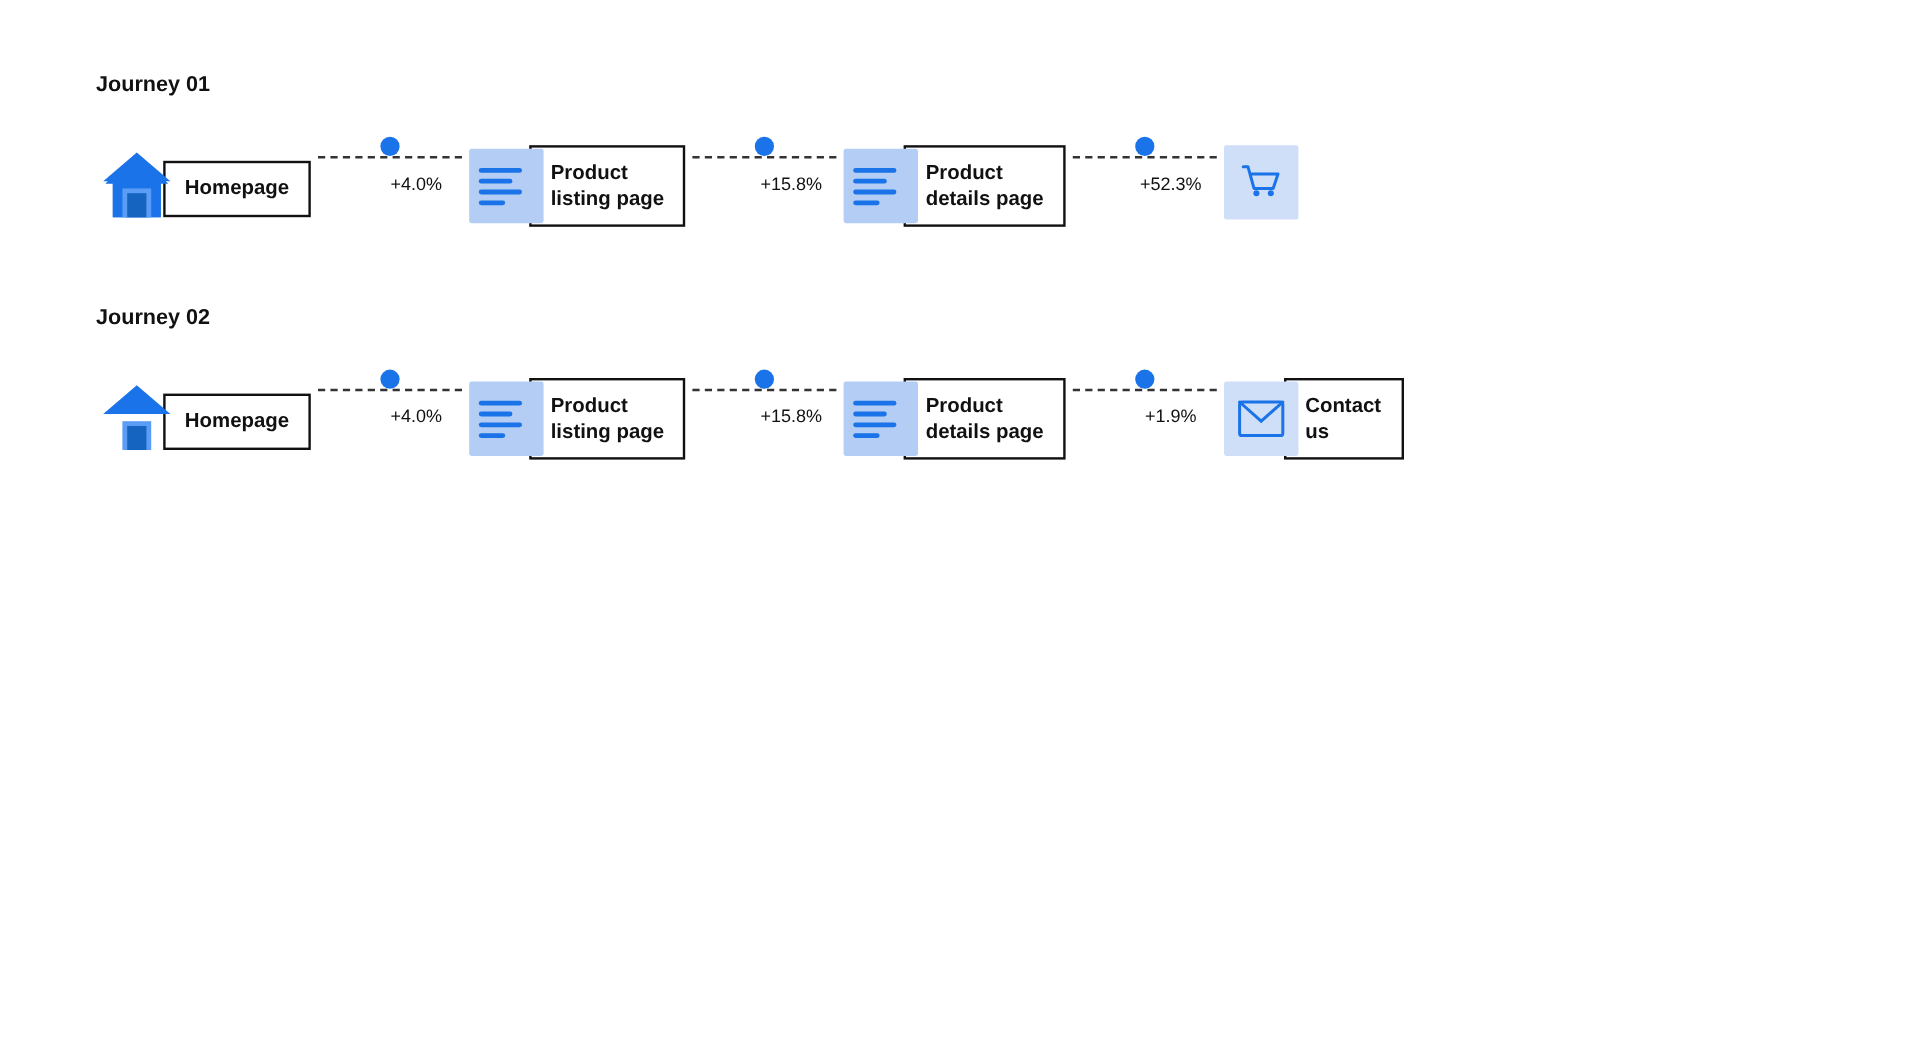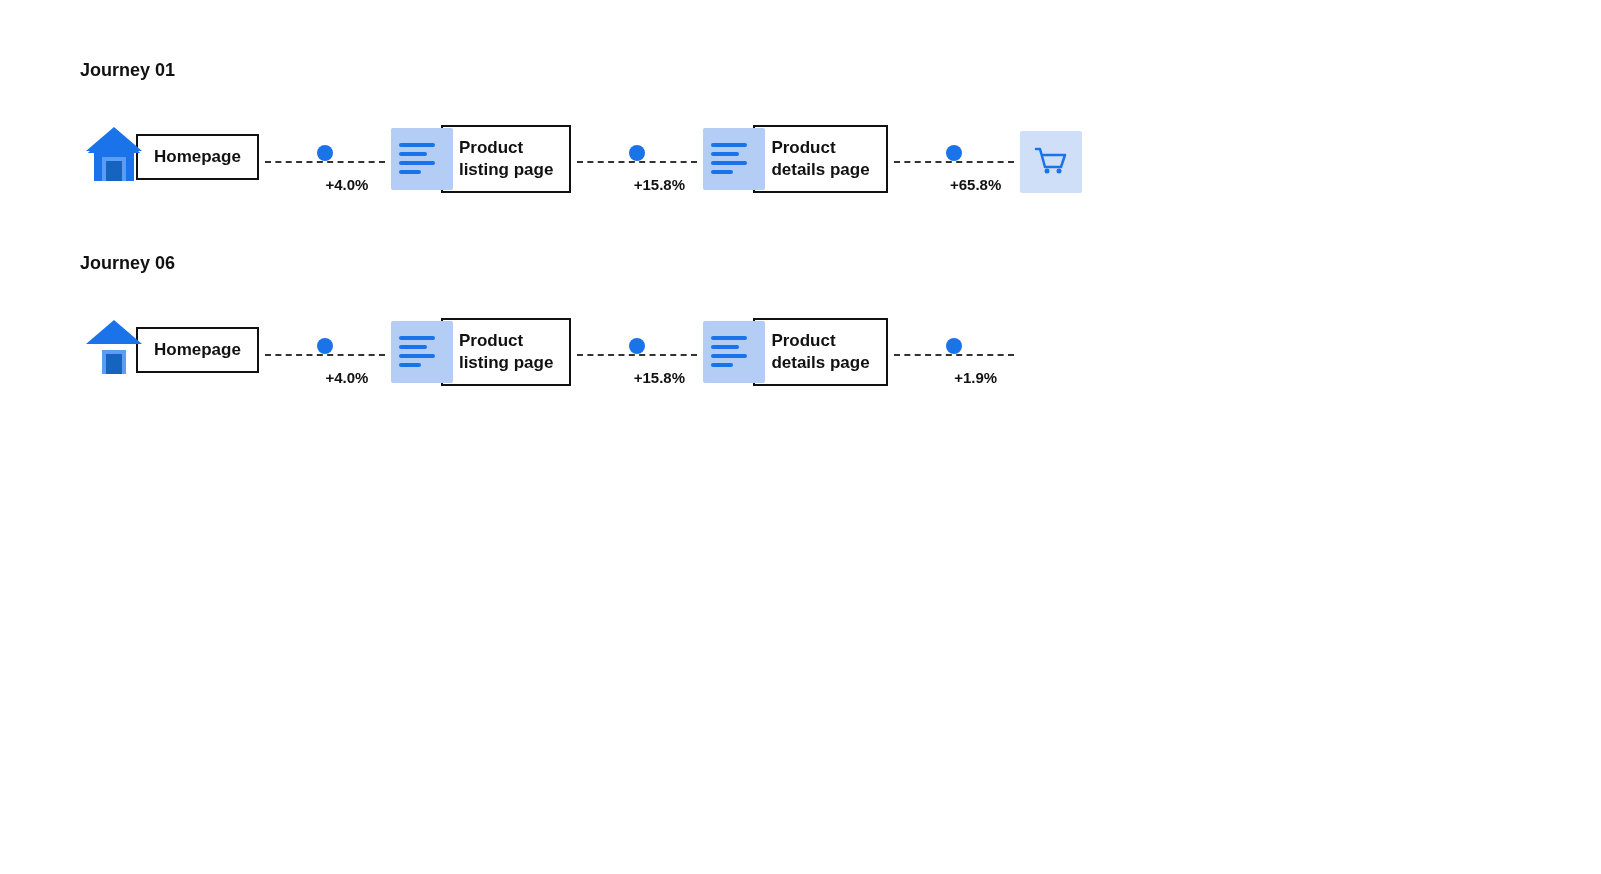--- a/index.html
+++ b/index.html
@@ -17,21 +17,21 @@
 
     .journey-title {
       font-size: 18px;
       font-weight: 700;
       color: #111;
       margin-bottom: 40px;
     }
 
     .journey-flow {
       display: flex;
-      align-items: flex-end;
+      align-items: flex-start;
       gap: 0;
     }
 
     
     .step {
       display: flex;
       align-items: center;
       position: relative;
     }
 
@@ -75,21 +75,21 @@
       background: #1a73e8;
       border-radius: 50%;
       position: absolute;
       left: 50%;
       transform: translateX(-50%);
       top: -7px;
     }
 
     .connector-pct {
       font-size: 15px;
-      font-weight: 700;
+      font-weight: 400;
       color: #111;
       margin-top: 4px;
       white-space: nowrap;
       margin-left: 44px;
     }
 
     .page-icon {
       width: 62px;
       height: 62px;
       background: #b3cdf5;
@@ -203,40 +203,40 @@
         </div>
       </div>
       <div class="step-label">Product<br>details page</div>
     </div>
 
     <div class="connector">
       <div class="connector-line">
         <div class="dotted-line"></div>
         <div class="connector-dot"></div>
       </div>
-      <div class="connector-pct">+65.8%</div>
+      <div class="connector-pct">+52.3%</div>
     </div>
 
     <div class="step step-with-icon">
       <div class="icon-offset">
         <div class="cart-icon-wrap lighter-bg">
           <svg width="40" height="40" viewBox="0 0 40 40" fill="none" xmlns="http://www.w3.org/2000/svg">
             <path d="M5 7h4l5 18h16l4-12H12" stroke="#1a73e8" stroke-width="2.5" stroke-linecap="round" stroke-linejoin="round" fill="none"></path>
             <circle cx="16" cy="29" r="2.5" fill="#1a73e8"></circle>
             <circle cx="28" cy="29" r="2.5" fill="#1a73e8"></circle>
           </svg>
         </div>
       </div>
     </div>
 
   </div>
 </div>
 
 <div class="journey-section">
-  <div class="journey-title">Journey 06</div>
+  <div class="journey-title">Journey 02</div>
   <div class="journey-flow">
 
     <div class="step step-with-icon">
       <div class="icon-offset">
         <svg width="68" height="68" viewBox="0 0 68 68" fill="none" xmlns="http://www.w3.org/2000/svg">
           <rect x="22" y="36" width="24" height="24" fill="#5b9cf6"></rect>
           <polygon points="34,6 6,30 62,30" fill="#1a73e8"></polygon>
           <rect x="26" y="40" width="16" height="20" fill="#1565c0"></rect>
         </svg>
       </div>
@@ -284,15 +284,26 @@
     </div>
 
     <div class="connector">
       <div class="connector-line">
         <div class="dotted-line"></div>
         <div class="connector-dot"></div>
       </div>
       <div class="connector-pct">+1.9%</div>
     </div>
 
+    <div class="step step-with-icon">
+      <div class="icon-offset">
+        <div class="envelope-icon-wrap lighter-bg">
+          <svg width="40" height="36" viewBox="0 0 40 36" fill="none" xmlns="http://www.w3.org/2000/svg">
+            <rect x="2" y="4" width="36" height="28" rx="2" stroke="#1a73e8" stroke-width="2.5" fill="none"></rect>
+            <path d="M2 4l18 16L38 4" stroke="#1a73e8" stroke-width="2.5" stroke-linecap="round" fill="none"></path>
+          </svg>
+        </div>
+      </div>
+      <div class="step-label">Contact<br>us</div>
+    </div>
 
   </div>
 </div>
 
 </body></html>

